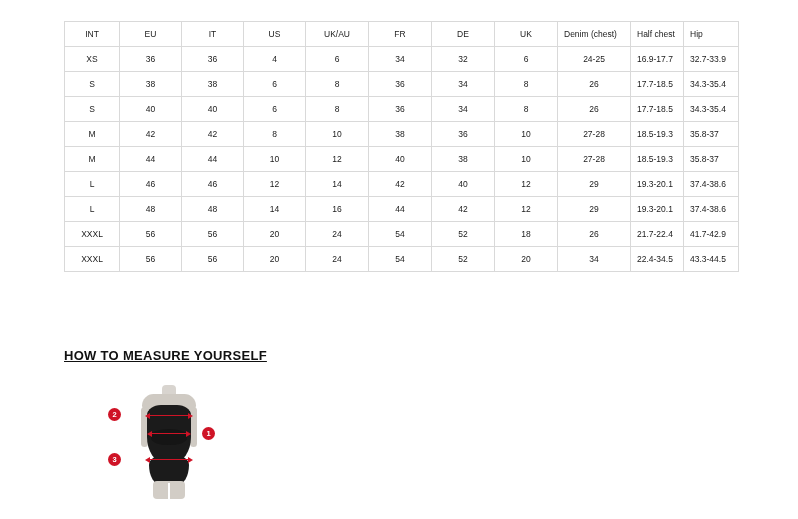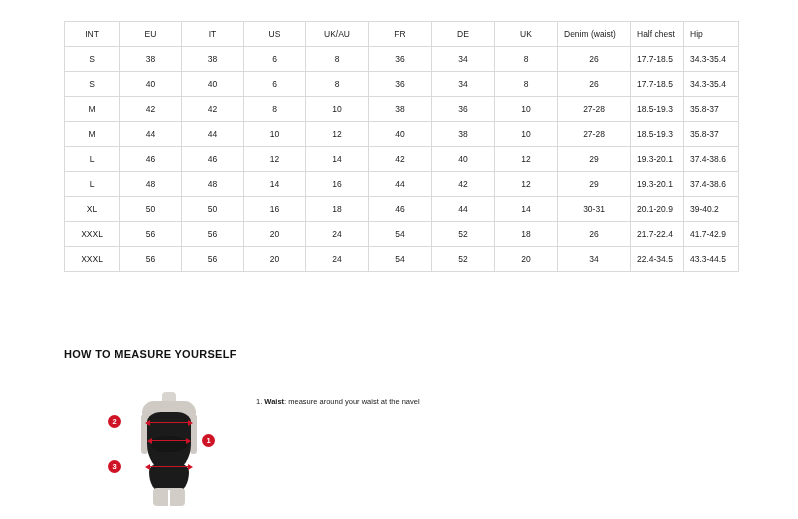--- a/index.html
+++ b/index.html
@@ -65,25 +65,26 @@
     padding-left: 6px;
   }
   
   .measure-section {
     position: absolute;
     left: 64px;
     top: 348px;
     width: 700px;
   }
   .measure-title {
-    font-size: 11px;
+    font-size: 13px;
     font-weight: bold;
     letter-spacing: 0.3px;
     color: #111;
-    margin: 0 0 24px 0;
+    margin: 0 0 14px 0;
+    text-decoration: underline;
   }
   .measure-body {
     position: relative;
     display: flex;
     align-items: flex-start;
   }
   .figure-area {
     position: relative;
     width: 120px;
     height: 120px;
@@ -245,26 +246,39 @@
       <thead>
         <tr>
           <th>INT</th>
           <th>EU</th>
           <th>IT</th>
           <th>US</th>
           <th>UK/AU</th>
           <th>FR</th>
           <th>DE</th>
           <th>UK</th>
-          <th class="left-pad">Denim (waist)</th>
+          <th class="left-pad">Denim (chest)</th>
           <th class="left-pad">Half chest</th>
           <th class="left-pad">Hip</th>
         </tr>
       </thead>
       <tbody>
+        <tr>
+          <td>XS</td>
+          <td>36</td>
+          <td>36</td>
+          <td>4</td>
+          <td>6</td>
+          <td>34</td>
+          <td>32</td>
+          <td>6</td>
+          <td>24-25</td>
+          <td class="left-pad">16.9-17.7</td>
+          <td class="left-pad">32.7-33.9</td>
+        </tr>
         <tr>
           <td>S</td>
           <td>38</td>
           <td>38</td>
           <td>6</td>
           <td>8</td>
           <td>36</td>
           <td>34</td>
           <td>8</td>
           <td>26</td>
@@ -328,33 +342,20 @@
           <td>48</td>
           <td>48</td>
           <td>14</td>
           <td>16</td>
           <td>44</td>
           <td>42</td>
           <td>12</td>
           <td>29</td>
           <td class="left-pad">19.3-20.1</td>
           <td class="left-pad">37.4-38.6</td>
-        </tr>
-        <tr>
-          <td>XL</td>
-          <td>50</td>
-          <td>50</td>
-          <td>16</td>
-          <td>18</td>
-          <td>46</td>
-          <td>44</td>
-          <td>14</td>
-          <td>30-31</td>
-          <td class="left-pad">20.1-20.9</td>
-          <td class="left-pad">39-40.2</td>
         </tr>
         <tr>
           <td>XXXL</td>
           <td>56</td>
           <td>56</td>
           <td>20</td>
           <td>24</td>
           <td>54</td>
           <td>52</td>
           <td>18</td>
@@ -400,22 +401,18 @@
         <div class="band band-chest"></div>
         <div class="band band-waist"></div>
         <div class="band band-hips"></div>
 
         <div class="dot dot-1">1</div>
         <div class="dot dot-2">2</div>
         <div class="dot dot-3">3</div>
       </div>
 
       <div class="notes">
-        <div class="note">
-          <span class="num">1.</span>
-          <b>Waist</b><span>: measure around your waist at the navel</span>
-        </div>
       </div>
 
     </div>
   </div>
 
 </div>
 
 </body></html>

